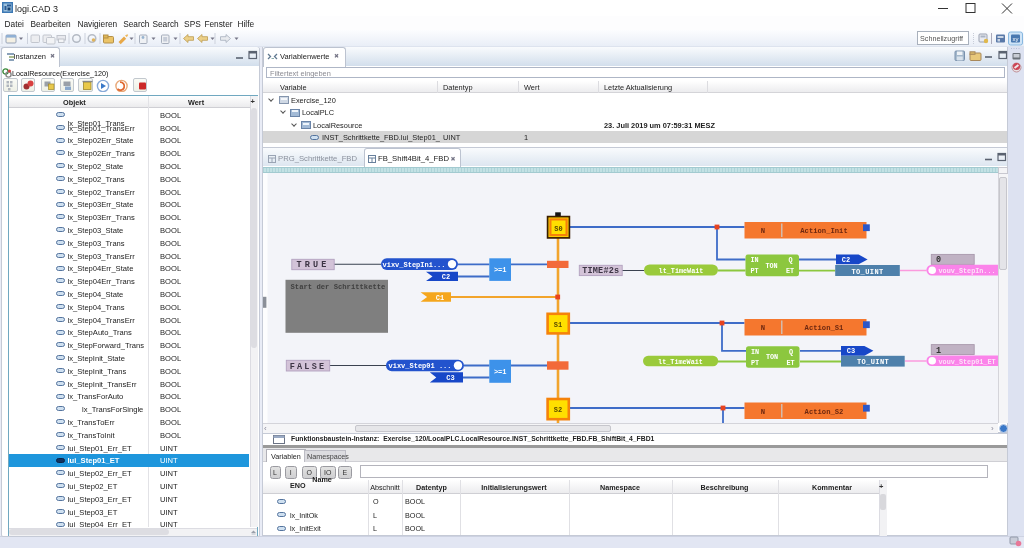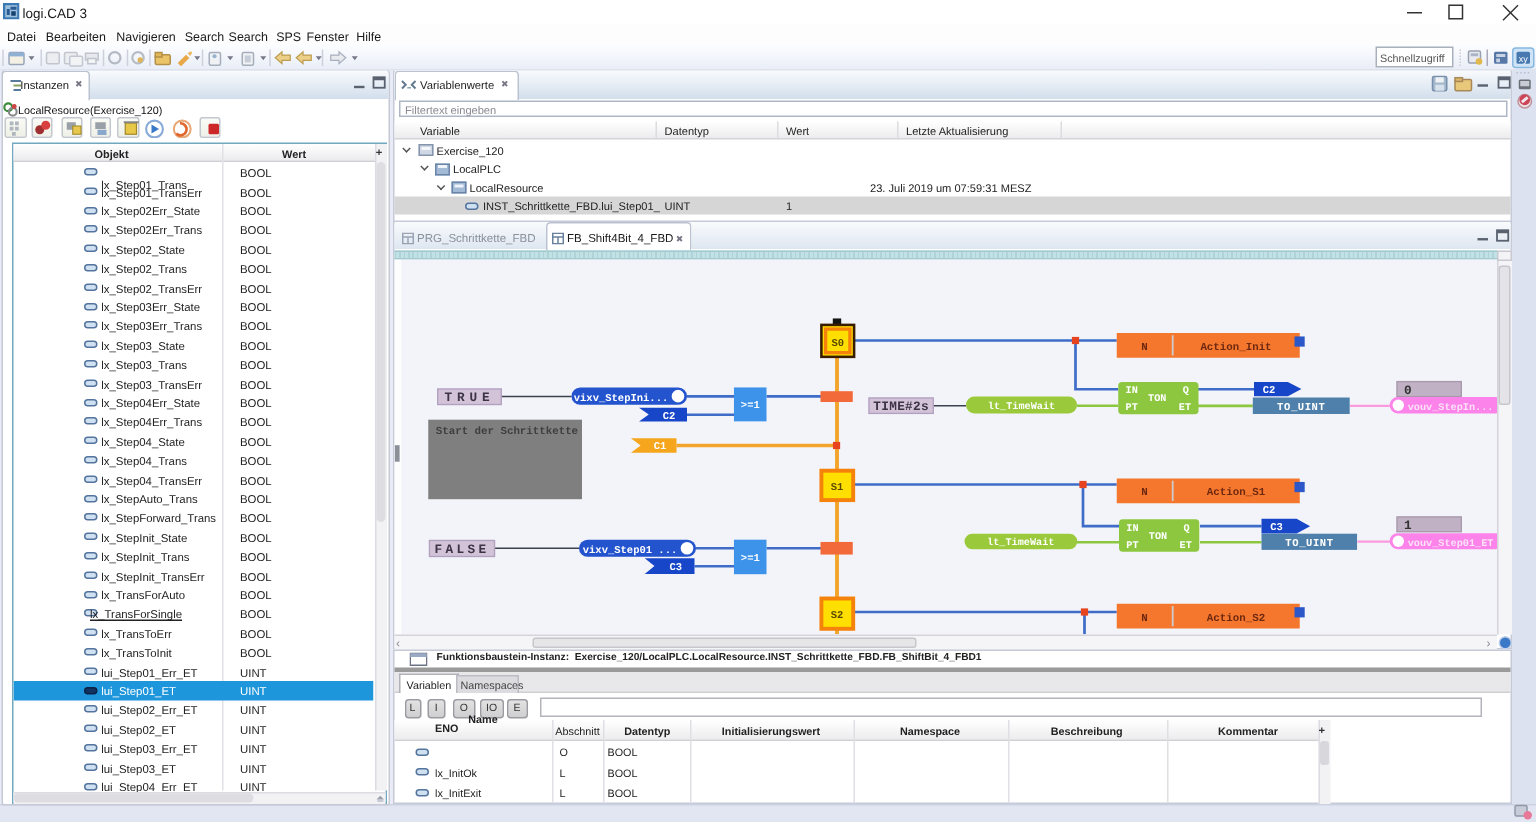--- a/index.html
+++ b/index.html
@@ -225,34 +225,34 @@
 <div class="abs" style="left:47px;top:259.9px;width:9px;height:5px;background:#cfe0f0;border:1px solid #54749e;border-radius:2.7px;"></div>
 <div class="txt" style="left:58.5px;top:258.8px;font-size:7.6px;color:#222;">lx_StepInit_Trans</div>
 <div class="txt" style="left:151px;top:258.8px;font-size:7.6px;color:#222;">BOOL</div>
 <div class="abs" style="left:47px;top:272.7px;width:9px;height:5px;background:#cfe0f0;border:1px solid #54749e;border-radius:2.7px;"></div>
 <div class="txt" style="left:58.5px;top:271.6px;font-size:7.6px;color:#222;">lx_StepInit_TransErr</div>
 <div class="txt" style="left:151px;top:271.6px;font-size:7.6px;color:#222;">BOOL</div>
 <div class="abs" style="left:47px;top:285.5px;width:9px;height:5px;background:#cfe0f0;border:1px solid #54749e;border-radius:2.7px;"></div>
 <div class="txt" style="left:58.5px;top:284.4px;font-size:7.6px;color:#222;">lx_TransForAuto</div>
 <div class="txt" style="left:151px;top:284.4px;font-size:7.6px;color:#222;">BOOL</div>
 <div class="abs" style="left:47px;top:298.3px;width:9px;height:5px;background:#cfe0f0;border:1px solid #54749e;border-radius:2.7px;"></div>
-<div class="txt" style="left:51px;top:297.2px;font-size:7.6px;color:#222;text-decoration:underline;">lx_TransForSingle</div>
+<div class="txt" style="left:73px;top:297.2px;font-size:7.6px;color:#222;">lx_TransForSingle</div>
 <div class="txt" style="left:151px;top:297.2px;font-size:7.6px;color:#222;">BOOL</div>
 <div class="abs" style="left:47px;top:311.1px;width:9px;height:5px;background:#cfe0f0;border:1px solid #54749e;border-radius:2.7px;"></div>
 <div class="txt" style="left:58.5px;top:310.0px;font-size:7.6px;color:#222;">lx_TransToErr</div>
 <div class="txt" style="left:151px;top:310.0px;font-size:7.6px;color:#222;">BOOL</div>
 <div class="abs" style="left:47px;top:323.9px;width:9px;height:5px;background:#cfe0f0;border:1px solid #54749e;border-radius:2.7px;"></div>
 <div class="txt" style="left:58.5px;top:322.8px;font-size:7.6px;color:#222;">lx_TransToInit</div>
 <div class="txt" style="left:151px;top:322.8px;font-size:7.6px;color:#222;">BOOL</div>
 <div class="abs" style="left:47px;top:336.7px;width:9px;height:5px;background:#cfe0f0;border:1px solid #54749e;border-radius:2.7px;"></div>
 <div class="txt" style="left:58.5px;top:335.6px;font-size:7.6px;color:#222;">lui_Step01_Err_ET</div>
 <div class="txt" style="left:151px;top:335.6px;font-size:7.6px;color:#222;">UINT</div>
 <div class="abs" style="left:0;top:345.8px;width:240px;height:12.8px;background:#1e96dc;"></div>
 <div class="abs" style="left:47px;top:349.5px;width:9px;height:5px;background:#12335f;border:1px solid #0a2246;border-radius:2.7px;"></div>
-<div class="txt" style="left:58.5px;top:348.4px;font-size:7.6px;color:#fff;">lui_Step01_ET</div>
+<div class="txt" style="left:58.5px;top:348.4px;font-size:7.6px;color:#fff;font-weight:bold;">lui_Step01_ET</div>
 <div class="txt" style="left:151px;top:348.4px;font-size:7.6px;color:#fff;">UINT</div>
 <div class="abs" style="left:47px;top:362.3px;width:9px;height:5px;background:#cfe0f0;border:1px solid #54749e;border-radius:2.7px;"></div>
 <div class="txt" style="left:58.5px;top:361.2px;font-size:7.6px;color:#222;">lui_Step02_Err_ET</div>
 <div class="txt" style="left:151px;top:361.2px;font-size:7.6px;color:#222;">UINT</div>
 <div class="abs" style="left:47px;top:375.1px;width:9px;height:5px;background:#cfe0f0;border:1px solid #54749e;border-radius:2.7px;"></div>
 <div class="txt" style="left:58.5px;top:374.0px;font-size:7.6px;color:#222;">lui_Step02_ET</div>
 <div class="txt" style="left:151px;top:374.0px;font-size:7.6px;color:#222;">UINT</div>
 <div class="abs" style="left:47px;top:387.9px;width:9px;height:5px;background:#cfe0f0;border:1px solid #54749e;border-radius:2.7px;"></div>
 <div class="txt" style="left:58.5px;top:386.8px;font-size:7.6px;color:#222;">lui_Step03_Err_ET</div>
 <div class="txt" style="left:151px;top:386.8px;font-size:7.6px;color:#222;">UINT</div>
@@ -307,21 +307,21 @@
 <div class="abs" style="left:280.5px;top:97.5px;width:6.5px;height:2.5px;background:#f4f6fa;"></div>
 <div class="txt" style="left:291px;top:95.5px;font-size:7.4px;color:#222;font-weight:normal;">Exercise_120</div>
 <div class="abs" style="left:281px;top:109px;width:4px;height:4px;border-right:1px solid #555;border-bottom:1px solid #555;transform:rotate(45deg);"></div>
 <div class="abs" style="left:290px;top:108.5px;width:9.5px;height:8px;background:#a2bad6;border:1px solid #6a84a8;"></div>
 <div class="abs" style="left:291.5px;top:110px;width:6.5px;height:2px;background:#eef4fa;"></div>
 <div class="txt" style="left:302px;top:108px;font-size:7.4px;color:#222;font-weight:normal;">LocalPLC</div>
 <div class="abs" style="left:292px;top:121.5px;width:4px;height:4px;border-right:1px solid #555;border-bottom:1px solid #555;transform:rotate(45deg);"></div>
 <div class="abs" style="left:301px;top:121px;width:9.5px;height:8px;background:#a2bad6;border:1px solid #6a84a8;"></div>
 <div class="abs" style="left:302.5px;top:122.5px;width:6.5px;height:2px;background:#eef4fa;"></div>
 <div class="txt" style="left:313px;top:120.5px;font-size:7.4px;color:#222;font-weight:normal;">LocalResource</div>
-<div class="txt" style="left:580px;top:120.5px;font-size:7.4px;color:#222;font-weight:normal;">23. Juli 2019 um 07:59:31 MESZ</div>
+<div class="txt" style="left:604px;top:120.5px;font-size:7.4px;color:#222;font-weight:bold;">23. Juli 2019 um 07:59:31 MESZ</div>
 <div class="abs" style="left:263px;top:130.5px;width:744px;height:12.5px;background:#d6d6d6;"></div>
 <div class="abs" style="left:310px;top:134.8px;width:9px;height:5px;background:#cfe0f0;border:1px solid #54749e;border-radius:2.5px;"></div>
 <div class="txt" style="left:322px;top:132.5px;font-size:7.4px;color:#222;font-weight:normal;">INST_Schrittkette_FBD.lui_Step01_</div>
 <div class="txt" style="left:443px;top:132.5px;font-size:7.4px;color:#222;font-weight:normal;">UINT</div>
 <div class="txt" style="left:524px;top:132.5px;font-size:7.4px;color:#222;font-weight:normal;">1</div>
 <div class="abs" style="left:262px;top:148px;width:746px;height:285px;background:#fff;border:1px solid #c5cad6;"></div>
 <div class="abs" style="left:263px;top:148px;width:744px;height:18px;background:linear-gradient(#f9fbfd,#dde6f0);"></div>
 <svg class="abs" style="left:268px;top:154.5px" width="8" height="8" viewBox="0 0 8 8">
 <rect x="0.5" y="0.5" width="7" height="7" fill="none" stroke="#9aa4b4" stroke-width="1"></rect>
 <line x1="0.5" y1="3" x2="7.5" y2="3" stroke="#9aa4b4"></line>

